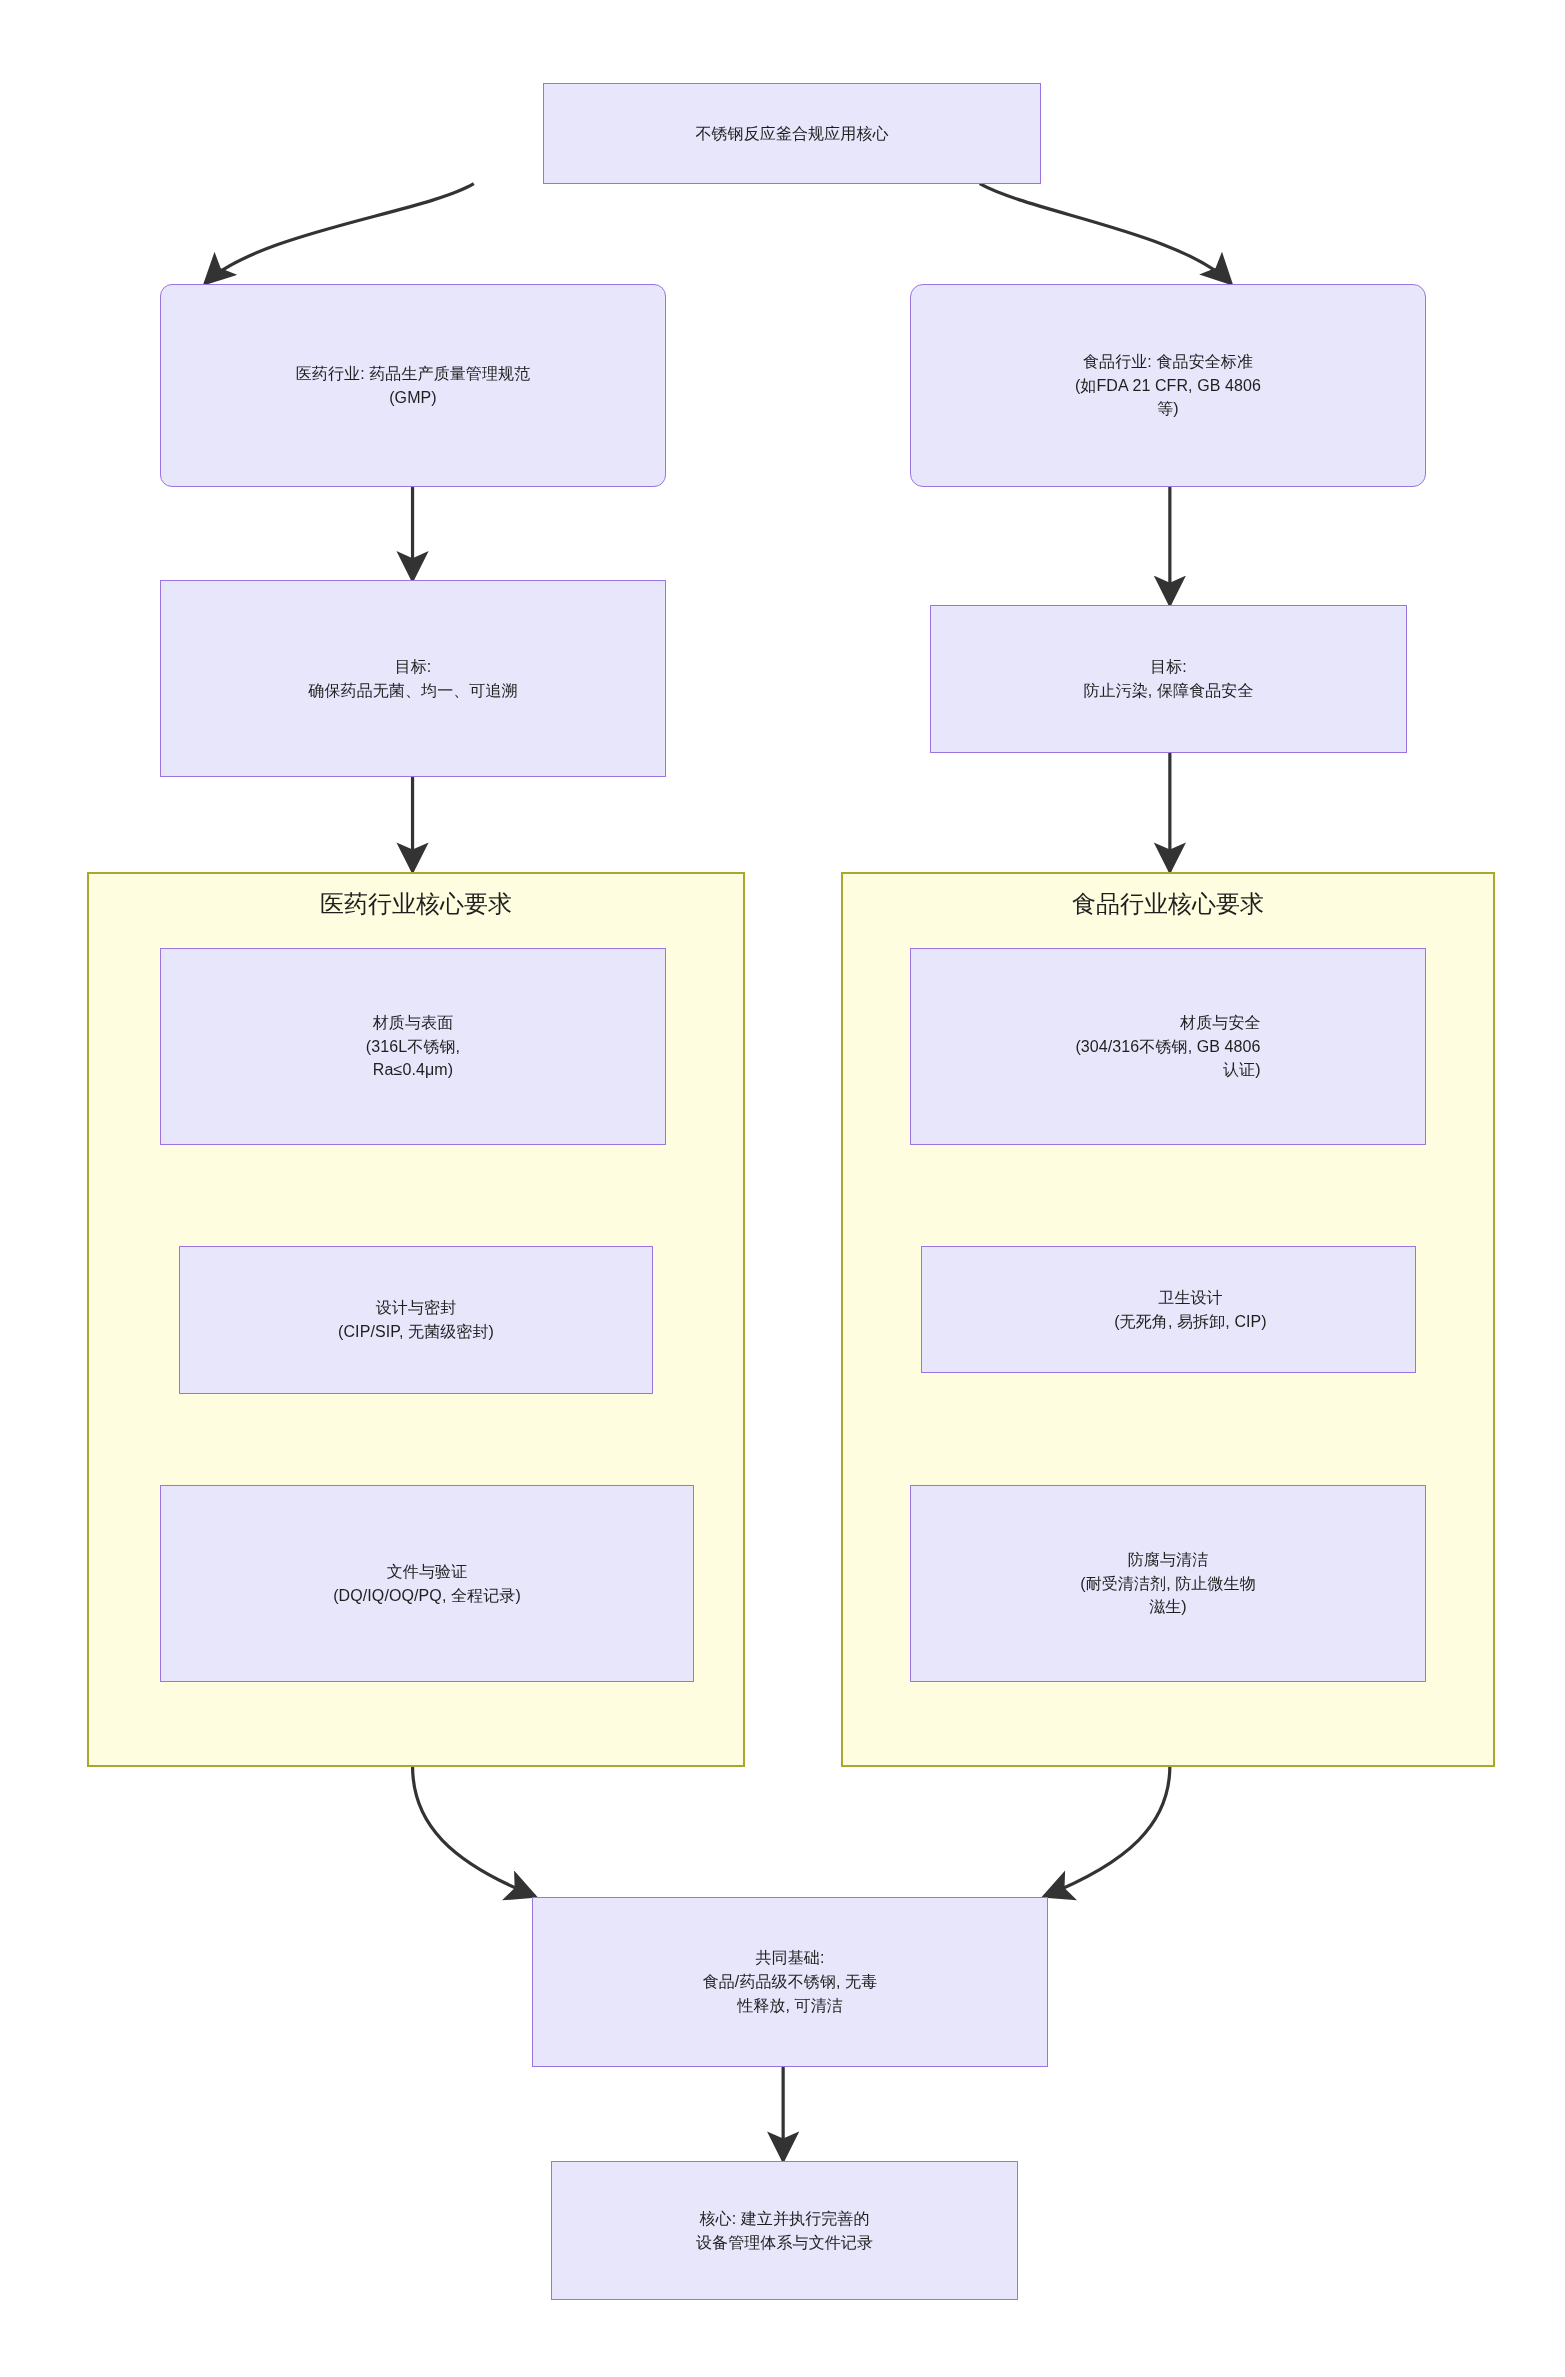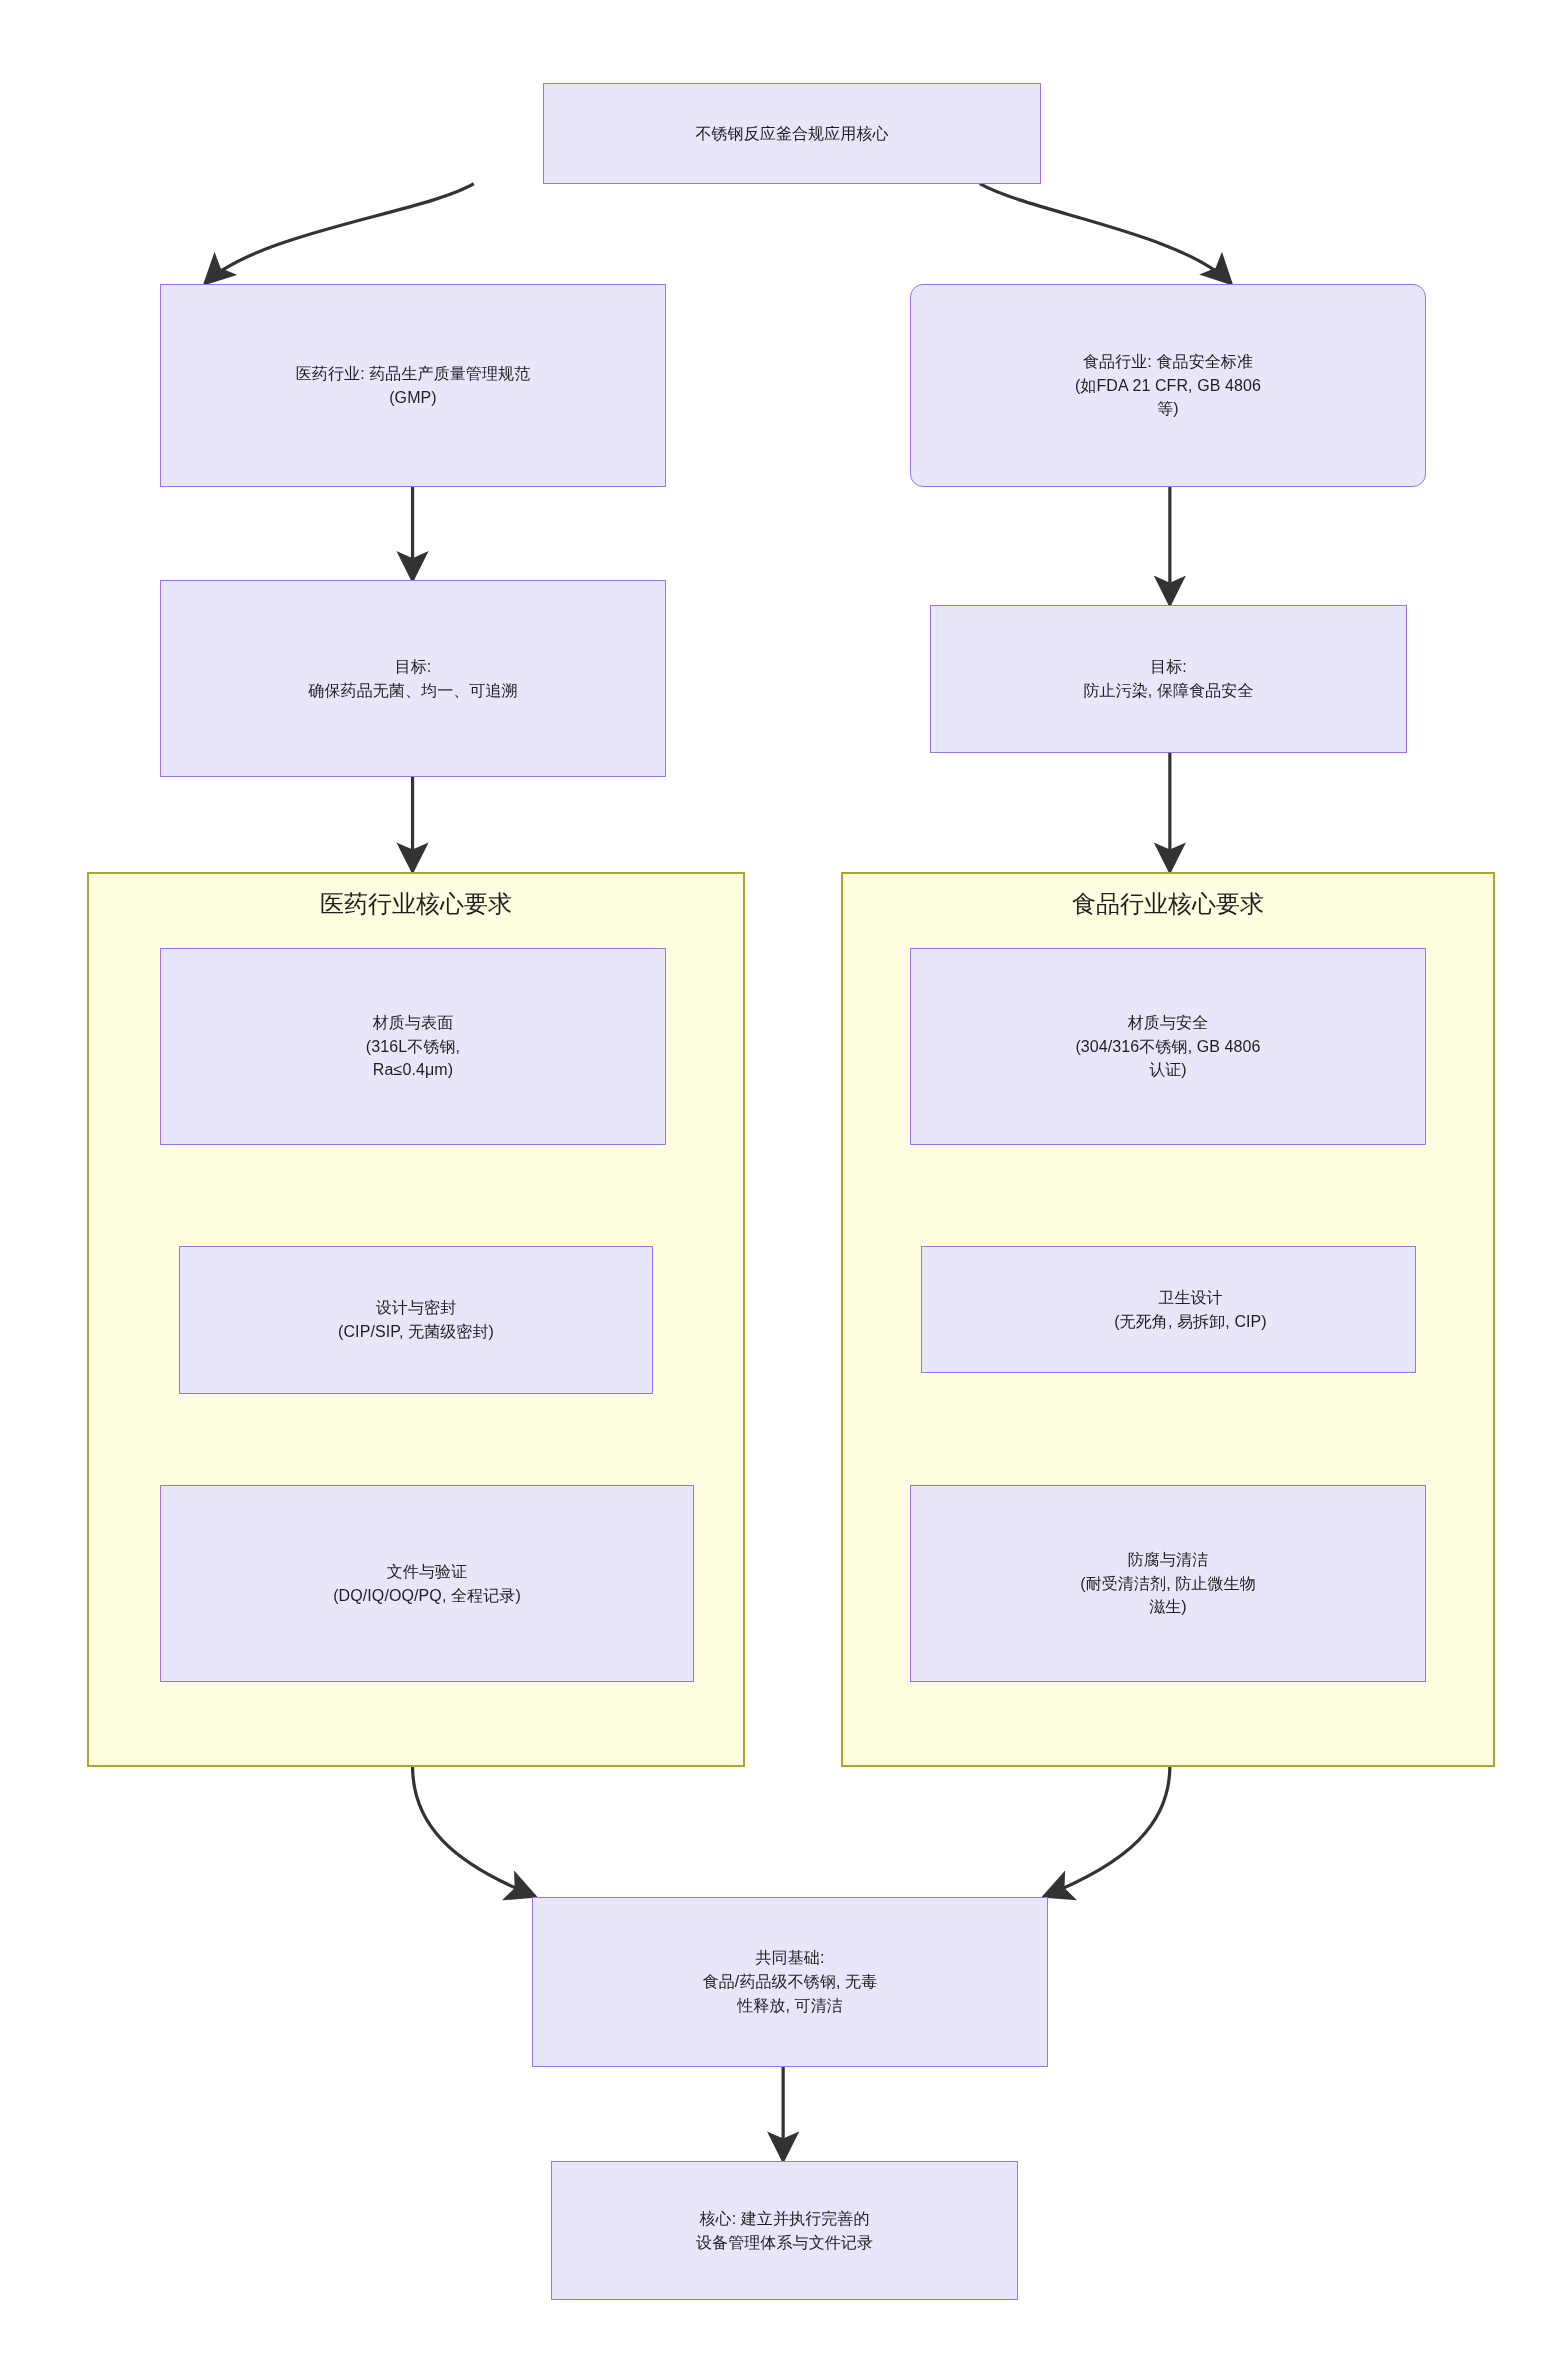--- a/index.html
+++ b/index.html
@@ -88,21 +88,21 @@
 
     <path d="M 1815,2740 C 1815,2830 1750,2890 1620,2942" fill="none" stroke="#333333" stroke-width="5" marker-end="url(#arrow)"></path>
 
     <path d="M 1215,3205 L 1215,3352" fill="none" stroke="#333333" stroke-width="5" marker-end="url(#arrow)"></path>
   </svg>
 
   <div class="node process" style="left:543px; top:83px; width:498px; height:101px;">
     <span>不锈钢反应釜合规应用核心</span>
   </div>
 
-  <div class="node process" style="left:160px; top:284px; width:506px; height:203px;">
+  <div class="node process" style="left:160px; top:284px; width:506px; height:203px;border-radius:12px;">
     <span>医药行业: 药品生产质量管理规范
 (GMP)</span>
   </div>
 
   <div class="node process" style="left:910px; top:284px; width:516px; height:203px;border-radius:13px;">
     <span>食品行业: 食品安全标准
 (如FDA 21 CFR, GB 4806
 等)</span>
   </div>
 
@@ -129,21 +129,21 @@
 (CIP/SIP, 无菌级密封)</span>
   </div>
   <div class="node process" style="left:160px; top:1485px; width:534px; height:197px;">
     <span>文件与验证
 (DQ/IQ/OQ/PQ, 全程记录)</span>
   </div>
 
   <div class="cluster" style="left:841px; top:872px; width:654px; height:895px;">
     <div class="cluster-title">食品行业核心要求</div>
   </div>
-  <div class="node process" style="left:910px; top:948px; width:516px; height:197px;">
+  <div class="node process" style="left:910px; top:948px; width:516px; height:197px;text-align:right;">
     <span>材质与安全
 (304/316不锈钢, GB 4806
 认证)</span>
   </div>
   <div class="node process" style="left:921px; top:1246px; width:495px; height:127px;padding-left:44px;">
     <span>卫生设计
 (无死角, 易拆卸, CIP)</span>
   </div>
   <div class="node process" style="left:910px; top:1485px; width:516px; height:197px;">
     <span>防腐与清洁

